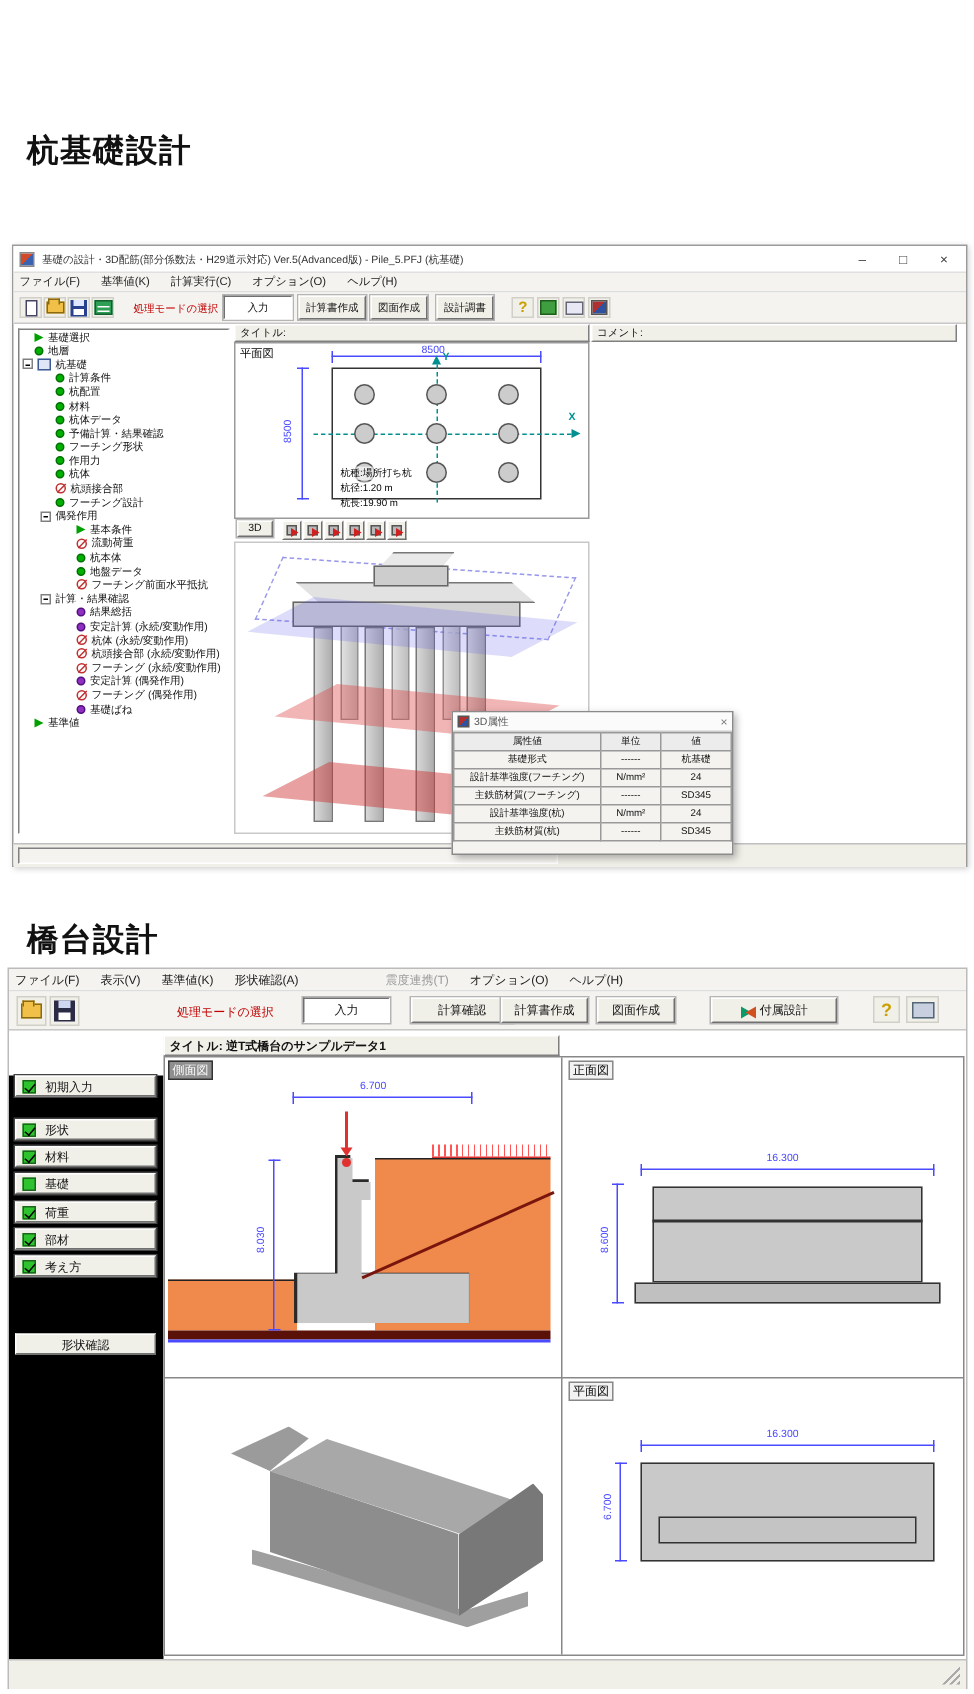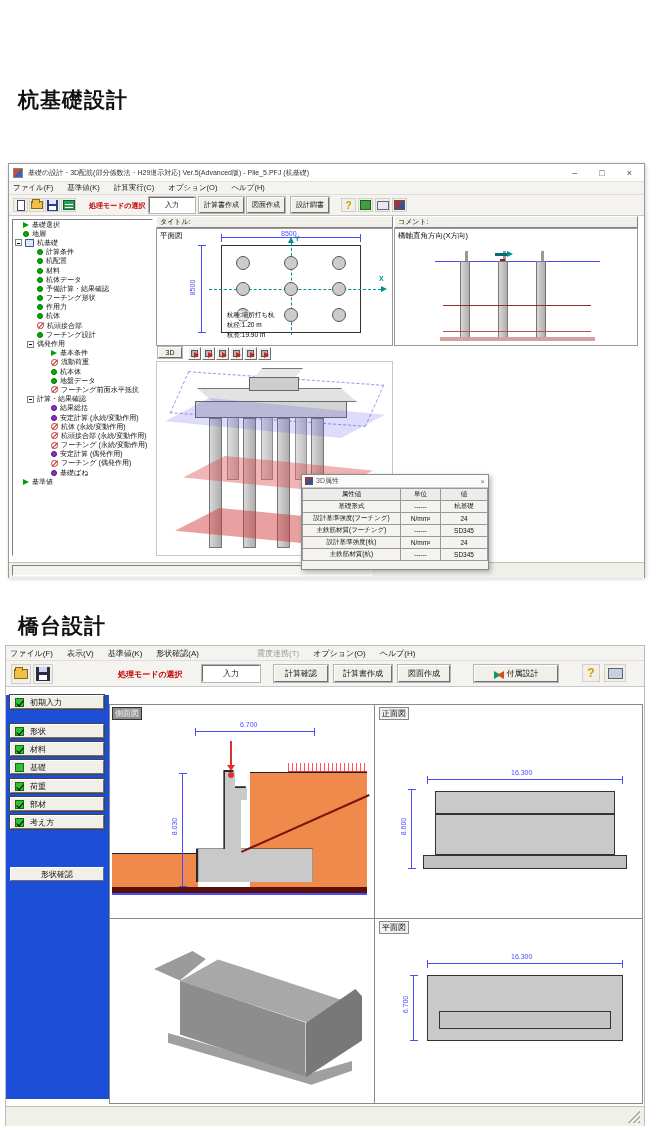--- a/index.html
+++ b/index.html
@@ -7,21 +7,21 @@
   .abs { position:absolute; }
   .heading { position:absolute; font-size:21px; font-weight:bold; color:#111; letter-spacing:1px; }
   .win { position:absolute; background:#fff; border:1px solid #9a9a9a; box-shadow:1px 1px 4px rgba(0,0,0,.18); }
   
   .tbar { position:absolute; left:0; right:0; top:0; height:18px; background:#fff; border-bottom:1px solid #e0e0e0; display:flex; align-items:center; font-size:7px; color:#333; }
   .appico { width:10px; height:10px; margin:0 5px 0 4px; background:linear-gradient(135deg,#d24a2a 50%,#3a62b0 50%); border:1px solid #888; }
   .winctl { margin-left:auto; display:flex; gap:22px; padding-right:12px; font-size:9px; color:#444; }
   .menubar { position:absolute; left:0; right:0; background:#f4f3ef; border-bottom:1px solid #ddd; display:flex; align-items:center; font-size:7.5px; color:#222; }
   .menubar span { margin-right:14px; }
   .toolbar { position:absolute; left:0; right:0; background:#f4f3ef; border-bottom:1px solid #c8c8c8; }
-  .modelbl { color:#c00000; font-weight:bold; }
+  .modelbl { color:#c00000; font-weight:normal; }
   .tbtn { position:absolute; font-size:7px; text-align:center; background:#f0efe8; border:1px solid; border-color:#fff #707070 #707070 #fff; box-shadow:0 0 0 1px #b5b5b5; padding:2px 4px; color:#111; }
   .tbtn.pressed { background:#fff; border-color:#707070 #fff #fff #707070; }
   .mini { position:absolute; width:15px; height:14px; background:#f0efe8; border:1px solid #d0d0c8; display:flex; align-items:center; justify-content:center; }
   .sunkenfield { border:1px solid; border-color:#808080 #fff #fff #808080; background:#f4f3ef; }
   
   .ic-new { width:8px; height:11px; background:#fff; border:1px solid #446; }
   .ic-open { width:12px; height:8px; background:#f0c048; border:1px solid #8a6a10; position:relative; }
   .ic-open::before { content:""; position:absolute; left:0; top:-3px; width:6px; height:3px; background:#f0c048; border:1px solid #8a6a10; border-bottom:none; }
   .ic-save { width:11px; height:11px; background:#27418f; position:relative; }
   .ic-save::before { content:""; position:absolute; left:2px; top:0; width:7px; height:4px; background:#dfe6ff; }
@@ -293,36 +293,20 @@
     <div class="pc" style="left:127px;top:53px;"></div>
     <div class="pc" style="left:175px;top:53px;"></div>
     <div class="pc" style="left:79px;top:79px;"></div>
     <div class="pc" style="left:127px;top:79px;"></div>
     <div class="pc" style="left:175px;top:79px;"></div>
     <span class="abs" style="left:70px;top:82px;font-size:6.5px;color:#000;background:rgba(255,255,255,.6);">杭種:場所打ち杭</span>
     <span class="abs" style="left:70px;top:92px;font-size:6.5px;color:#000;background:rgba(255,255,255,.6);">杭径:1.20 m</span>
     <span class="abs" style="left:70px;top:102px;font-size:6.5px;color:#000;">杭長:19.90 m</span>
   </div>
 
-  <div class="panel" style="left:385px;top:64px;width:244px;height:118px;">
-    <span class="vlab" style="left:3px;top:2px;">橋軸直角方向(X方向)</span>
-    <div class="abs" style="left:70px;top:22px;width:3px;height:10px;background:#999;"></div>
-    <div class="abs" style="left:108px;top:22px;width:3px;height:10px;background:#999;"></div>
-    <div class="abs" style="left:146px;top:22px;width:3px;height:10px;background:#999;"></div>
-    <div class="abs" style="left:100px;top:24px;width:12px;height:3px;background:#007070;"></div>
-    <div class="tri-r" style="left:112px;top:22px;"></div>
-    <div class="abs" style="left:105px;top:30px;width:5px;height:4px;background:#8a2020;"></div>
-    <div class="abs" style="left:40px;top:32px;width:165px;height:0;border-top:1.5px solid #4a4aff;"></div>
-    <div class="pilebar" style="left:65px;top:32px;height:80px;"></div>
-    <div class="pilebar" style="left:103px;top:32px;height:80px;"></div>
-    <div class="pilebar" style="left:141px;top:32px;height:80px;"></div>
-    <div class="soill" style="left:48px;top:76px;width:148px;"></div>
-    <div class="soill" style="left:48px;top:102px;width:148px;border-top-color:#c05050;"></div>
-    <div class="soilband" style="left:45px;top:108px;width:155px;height:4px;"></div>
-  </div>
 
   <div class="abs" style="left:147px;top:183px;width:237px;height:14px;background:#fff;">
     <div class="tbtn" style="left:2px;top:0;width:24px;padding:1px 0;">3D</div>
     <div class="btn3dv" style="left:32px;top:0;">
         <span class="cube">
           <span class="rtri"></span>
         </span>
       </div>
     <div class="btn3dv" style="left:46px;top:0;">
         <span class="cube">
@@ -429,36 +413,39 @@
   </div>
   <div class="toolbar" style="top:15px;height:26px;">
     <div class="mini" style="left:5px;top:3px;width:20px;height:20px;">
         <span class="ic-open" style="width:14px;height:10px;"></span>
       </div>
     <div class="mini" style="left:27px;top:3px;width:20px;height:20px;">
         <span class="ic-floppy"></span>
       </div>
     <span class="abs modelbl" style="left:112px;top:8px;font-size:8px;">処理モードの選択</span>
     <div class="tbtn pressed" style="left:196px;top:4px;width:58px;font-size:8px;">入力</div>
-    <div class="tbtn" style="left:268px;top:4px;width:54px;font-size:8px;">計算確認</div>
+    <div class="tbtn" style="left:268px;top:4px;width:68px;font-size:8px;">計算確認</div>
     <div class="tbtn" style="left:328px;top:4px;width:58px;font-size:8px;">計算書作成</div>
     <div class="tbtn" style="left:392px;top:4px;width:52px;font-size:8px;">図面作成</div>
     <div class="tbtn" style="left:468px;top:4px;width:84px;font-size:8px;display:flex;align-items:center;gap:3px;justify-content:center;">
       <span class="ic-sync"></span>
         <span>付属設計</span>
     </div>
     <div class="mini" style="left:576px;top:3px;width:18px;height:18px;">
         <span class="ic-help" style="font-size:12px;">?</span>
       </div>
     <div class="mini" style="left:598px;top:3px;width:22px;height:18px;">
         <span class="ic-print"></span>
       </div>
   </div>
-
-  <div class="abs" style="left:0;top:49px;width:103px;height:404px;background:#1d4ed8;">
+  <div class="hdrrow" style="left:103px;top:44px;width:264px;height:14px;font-size:8px;font-weight:bold;">
+      <span>タイトル: 逆T式橋台のサンプルデータ1</span>
+    </div>
+
+  <div class="abs" style="left:0;top:71px;width:103px;height:404px;background:#000000;">
     <div class="sbtn" style="top:0px;">
         <span class="cb checked"></span>
         <span>初期入力</span>
       </div>
     <div class="sbtn" style="top:29px;">
         <span class="cb checked"></span>
         <span>形状</span>
       </div>
     <div class="sbtn" style="top:47px;">
         <span class="cb checked"></span>

